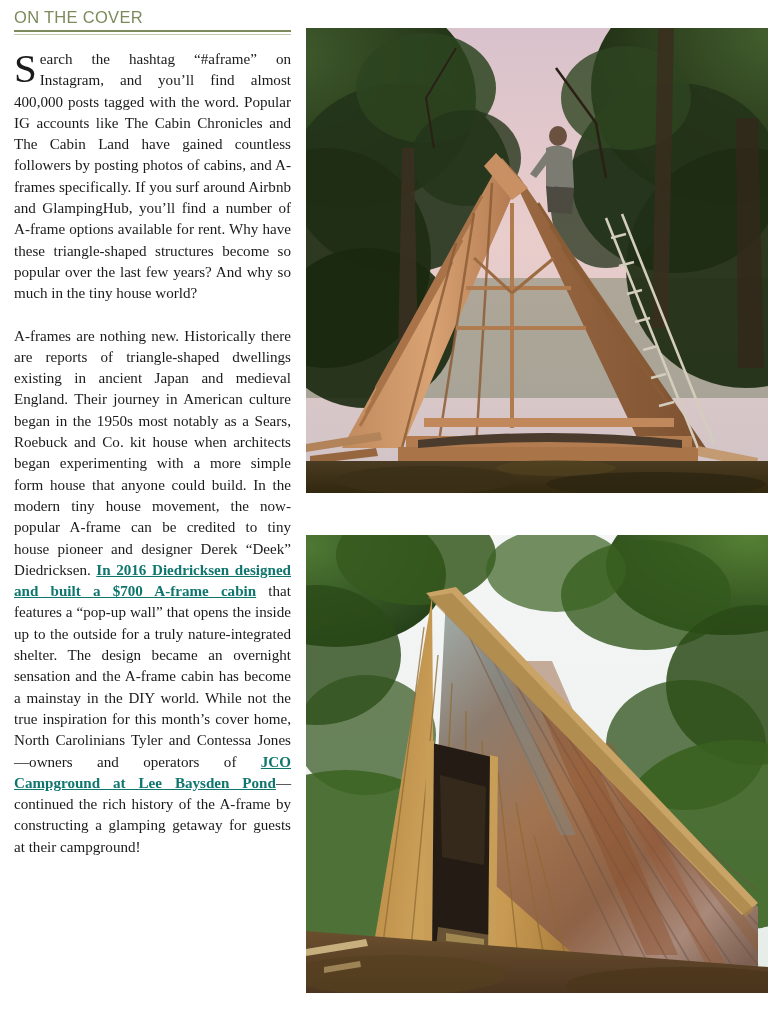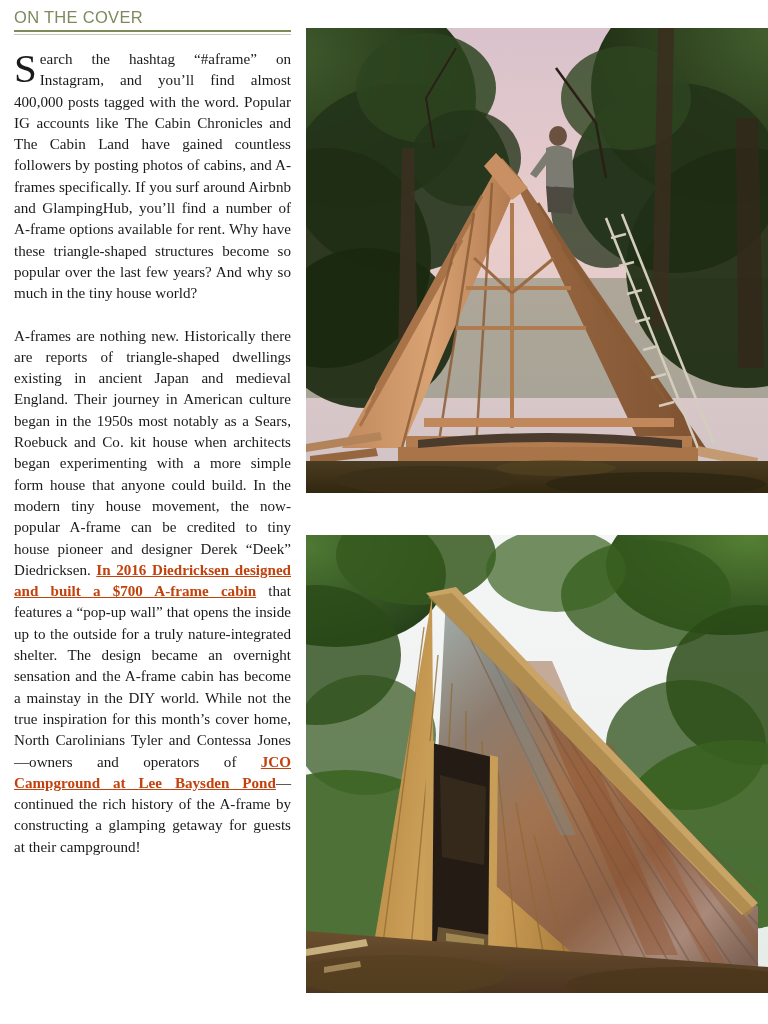--- a/index.html
+++ b/index.html
@@ -66,21 +66,21 @@
   .drop-cap {
     float: left;
     font-size: 41px;
     line-height: 35px;
     padding-right: 3px;
     padding-top: 2px;
     font-family: "Liberation Serif", serif;
   }
 
   .link-text {
-    color: #c2410c;
+    color: #0f766e;
     font-weight: bold;
   }
 
   
   .photo {
     position: absolute;
     left: 306px;
     width: 462px;
     overflow: hidden;
   }

